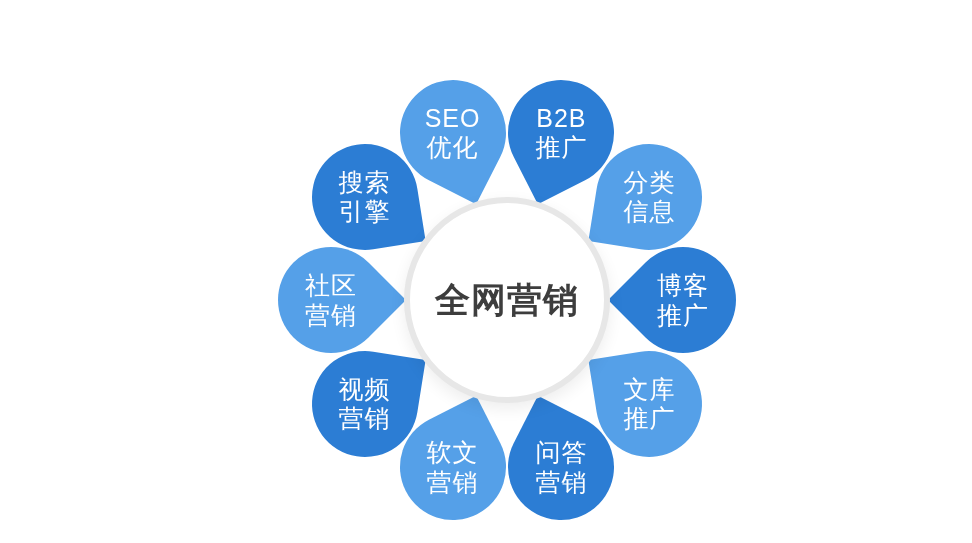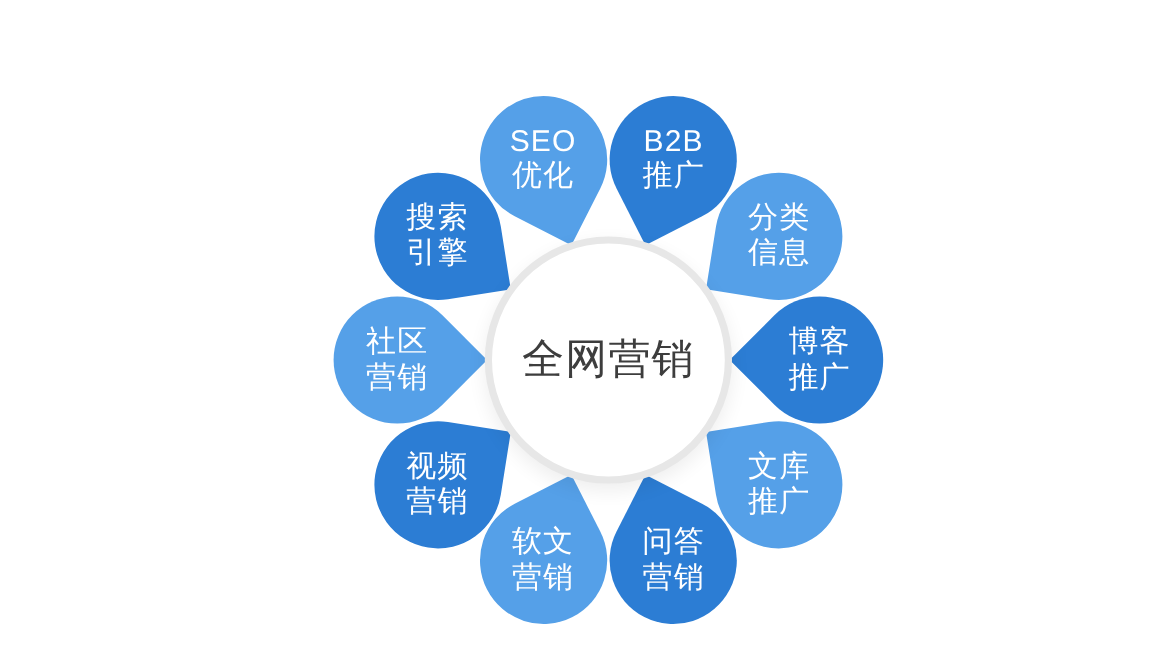--- a/index.html
+++ b/index.html
@@ -54,20 +54,21 @@
     align-items: center;
     justify-content: center;
     box-shadow: 0 6px 16px rgba(0,0,0,0.07);
   }
   .center-text {
     color: var(--center-text, #3d3d3d);
     font-size: 35px;
     line-height: 1.22;
     text-align: right;
     letter-spacing: 1px;
+    font-weight: bold;
   }
 </style>
 </head>
 <body>
 
 <div id="stage" style="--bg: #FFFFFF; --petal-text: #FFFFFF; --ring: #E7E7E7; --center-text: #3D3D3D;">
   <div id="petals">
       <div class="petal" style="left: 452.6px; top: 132.6px;">
         <div class="petal-shape" style="background: rgb(85, 160, 232); transform: translate(-50%, -50%) rotate(-63deg);"></div>
         <div class="petal-label">

